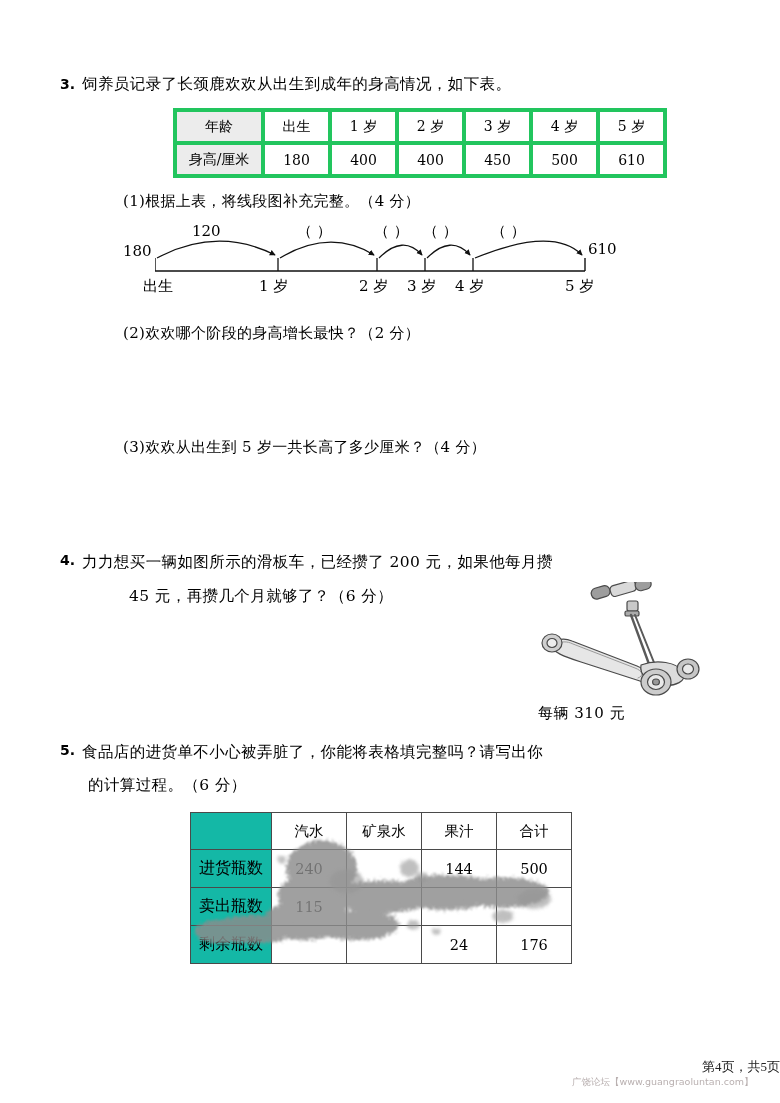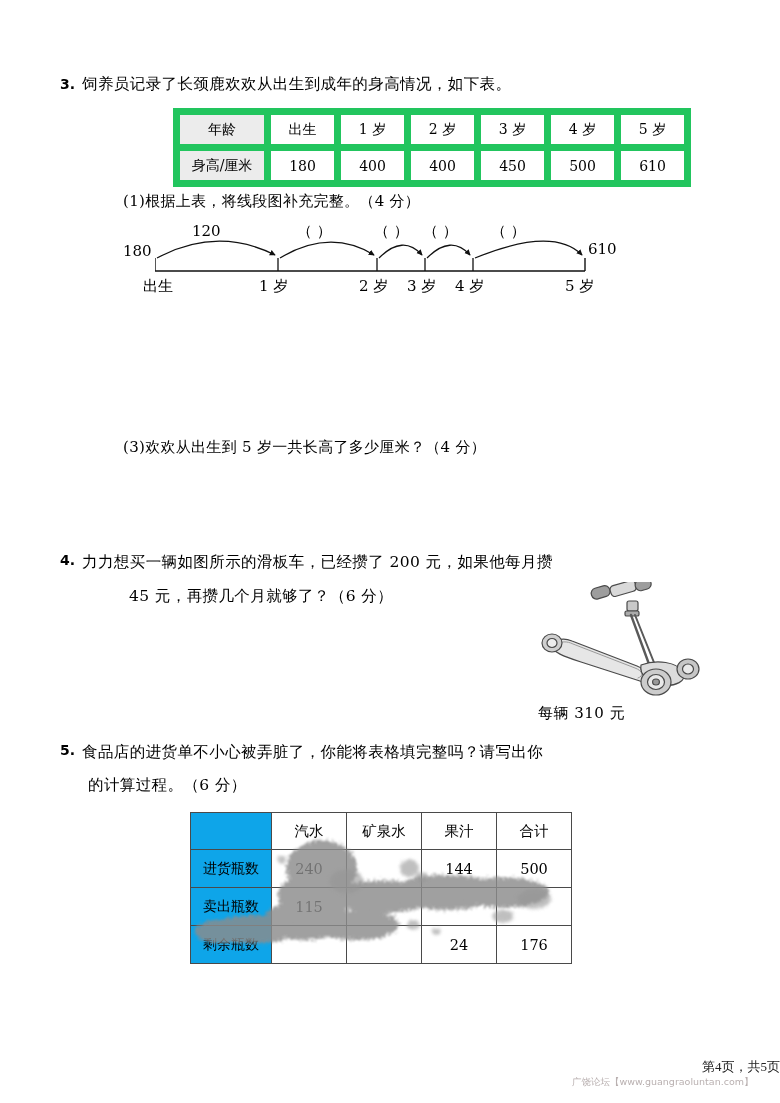--- a/index.html
+++ b/index.html
@@ -30,21 +30,21 @@
   
   #q3{position:absolute;left:60px;top:74px;width:660px;}
   #q3 .head{display:flex;align-items:flex-start;gap:7px;}
   #q3 .head .qnum{padding-top:2px;}
 
   table.sheet{
     border-collapse:collapse;
     font-family:"DejaVu Serif","Liberation Serif",serif;
   }
   table.sheet td{
-    border:7px solid #22c55e;
+    border:4px solid #22c55e;
     text-align:center;
     vertical-align:middle;
     font-size:14px;
     white-space:nowrap;
   }
   
   #t3{position:absolute;left:113px;top:34px;}
   #t3 td{height:27px;}
   #t3 td.lab{width:82px;background:#ececec;font-size:14px;}
   #t3 td.c{width:61px;}
@@ -92,21 +92,21 @@
 
   #t5wrap{position:absolute;left:130px;top:70px;}
   #t5{border-collapse:collapse;position:relative;z-index:1;}
   #t5 td{
     border:1px solid #4a4a4a;
     text-align:center;vertical-align:middle;
     font-size:14.5px;height:35px;
     font-family:"DejaVu Serif","Liberation Serif",serif;
     position:relative;
   }
-  #t5 td.rh{width:78px;background:#0ea5e9;font-size:14px;}
+  #t5 td.rh{width:78px;background:#14b8a6;font-size:16px;}
   #t5 td.ch{width:72px;}
   #t5 thead td{height:34px;}
 
   
   #blot{
     position:absolute;left:0;top:0;width:100%;height:100%;
     pointer-events:none;z-index:2;
   }
 
   
@@ -194,20 +194,21 @@
       <span class="seg-paren" style="left:336px;">（        ）</span>
 
       <span class="seg-axislab" style="left:-12px;">出生</span>
       <span class="seg-axislab" style="left:104px;">1 岁</span>
       <span class="seg-axislab" style="left:204px;">2 岁</span>
       <span class="seg-axislab" style="left:252px;">3 岁</span>
       <span class="seg-axislab" style="left:300px;">4 岁</span>
       <span class="seg-axislab" style="left:410px;">5 岁</span>
     </div>
 
+    <div id="q3sub2" class="sub">(2)欢欢哪个阶段的身高增长最快？（2 分）</div>
     <div id="q3sub3" class="sub">(3)欢欢从出生到 5 岁一共长高了多少厘米？（4 分）</div>
   </section>
 
   <section id="q4">
     <div class="head">
       <span class="qnum">4.</span>
       <span class="qtext">力力想买一辆如图所示的滑板车，已经攒了 200 元，如果他每月攒</span>
     </div>
     <div class="qtext l2">45 元，再攒几个月就够了？（6 分）</div>
 

